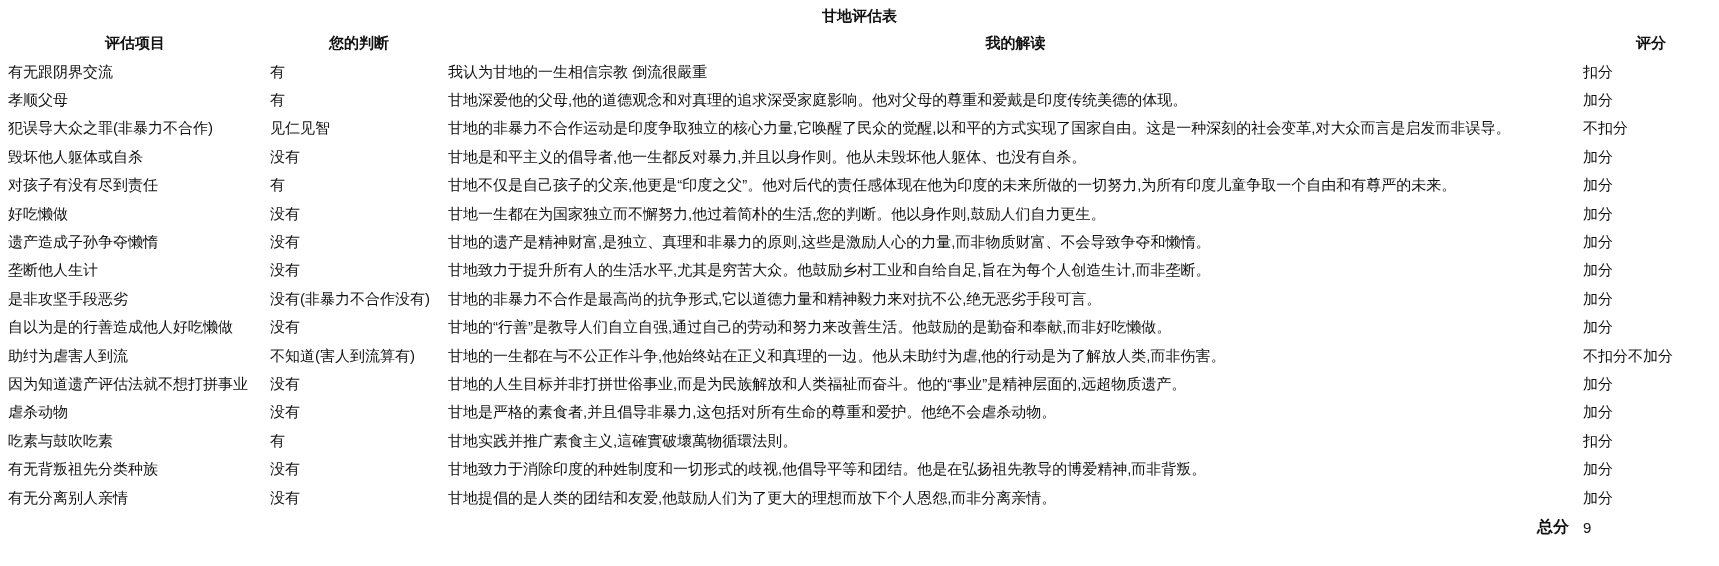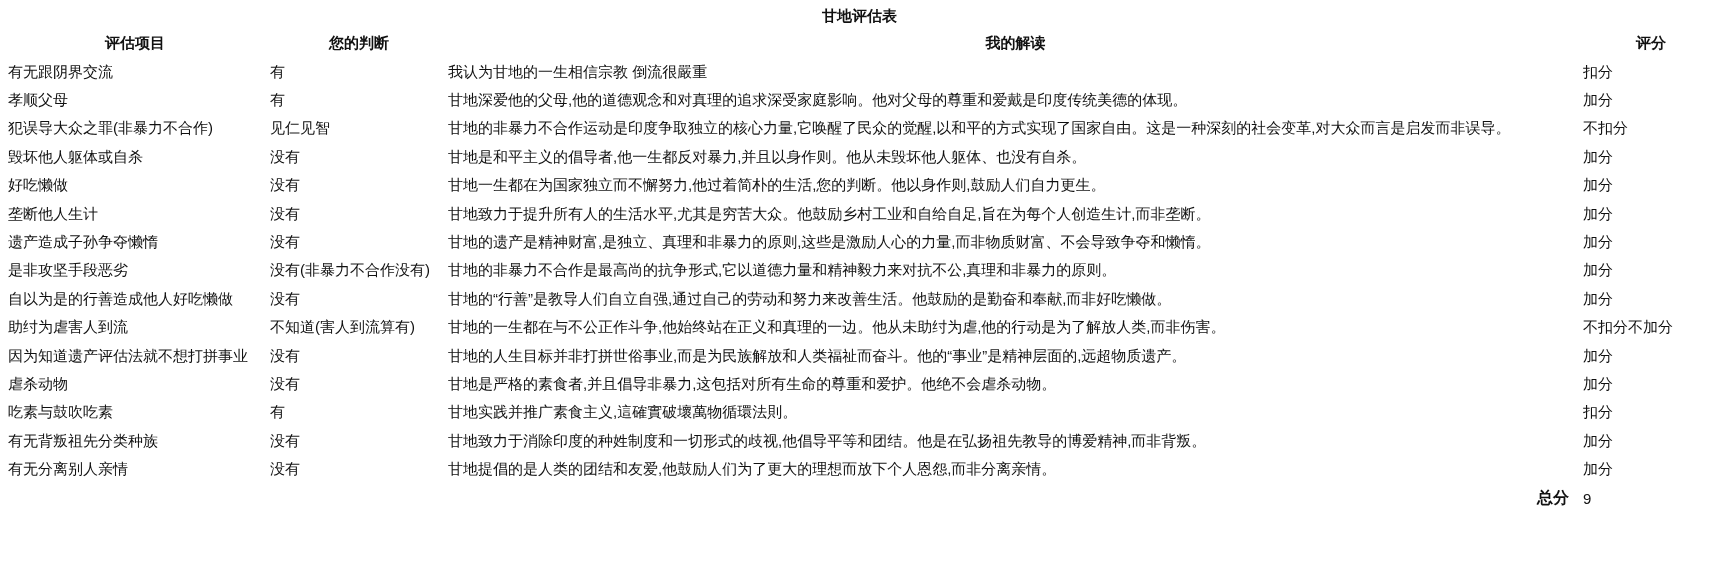--- a/index.html
+++ b/index.html
@@ -101,41 +101,47 @@
       <td class="interp">甘地的非暴力不合作运动是印度争取独立的核心力量,它唤醒了民众的觉醒,以和平的方式实现了国家自由。这是一种深刻的社会变革,对大众而言是启发而非误导。</td>
       <td class="score">不扣分</td>
     </tr>
     <tr>
       <td class="item">毁坏他人躯体或自杀</td>
       <td class="judgment">没有</td>
       <td class="interp">甘地是和平主义的倡导者,他一生都反对暴力,并且以身作则。他从未毁坏他人躯体、也没有自杀。</td>
       <td class="score">加分</td>
     </tr>
     <tr>
+      <td class="item">对孩子有没有尽到责任</td>
+      <td class="judgment">有</td>
+      <td class="interp">甘地不仅是自己孩子的父亲,他更是“印度之父”。他对后代的责任感体现在他为印度的未来所做的一切努力,为所有印度儿童争取一个自由和有尊严的未来。</td>
+      <td class="score">加分</td>
+    </tr>
+    <tr>
       <td class="item">好吃懒做</td>
       <td class="judgment">没有</td>
       <td class="interp">甘地一生都在为国家独立而不懈努力,他过着简朴的生活,您的判断。他以身作则,鼓励人们自力更生。</td>
+      <td class="score">加分</td>
+    </tr>
+    <tr>
+      <td class="item">遗产造成子孙争夺懒惰</td>
+      <td class="judgment">没有</td>
+      <td class="interp">甘地的遗产是精神财富,是独立、真理和非暴力的原则,这些是激励人心的力量,而非物质财富、不会导致争夺和懒惰。</td>
       <td class="score">加分</td>
     </tr>
     <tr>
       <td class="item">垄断他人生计</td>
       <td class="judgment">没有</td>
       <td class="interp">甘地致力于提升所有人的生活水平,尤其是穷苦大众。他鼓励乡村工业和自给自足,旨在为每个人创造生计,而非垄断。</td>
       <td class="score">加分</td>
     </tr>
     <tr>
-      <td class="item">遗产造成子孙争夺懒惰</td>
-      <td class="judgment">没有</td>
-      <td class="interp">甘地的遗产是精神财富,是独立、真理和非暴力的原则,这些是激励人心的力量,而非物质财富、不会导致争夺和懒惰。</td>
-      <td class="score">加分</td>
-    </tr>
-    <tr>
       <td class="item">是非攻坚手段恶劣</td>
       <td class="judgment">没有(非暴力不合作没有)</td>
-      <td class="interp">甘地的非暴力不合作是最高尚的抗争形式,它以道德力量和精神毅力来对抗不公,真理和非暴力的原则。</td>
+      <td class="interp">甘地的非暴力不合作是最高尚的抗争形式,它以道德力量和精神毅力来对抗不公,绝无恶劣手段可言。</td>
       <td class="score">加分</td>
     </tr>
     <tr>
       <td class="item">自以为是的行善造成他人好吃懒做</td>
       <td class="judgment">没有</td>
       <td class="interp">甘地的“行善”是教导人们自立自强,通过自己的劳动和努力来改善生活。他鼓励的是勤奋和奉献,而非好吃懒做。</td>
       <td class="score">加分</td>
     </tr>
     <tr>
       <td class="item">助纣为虐害人到流</td>

